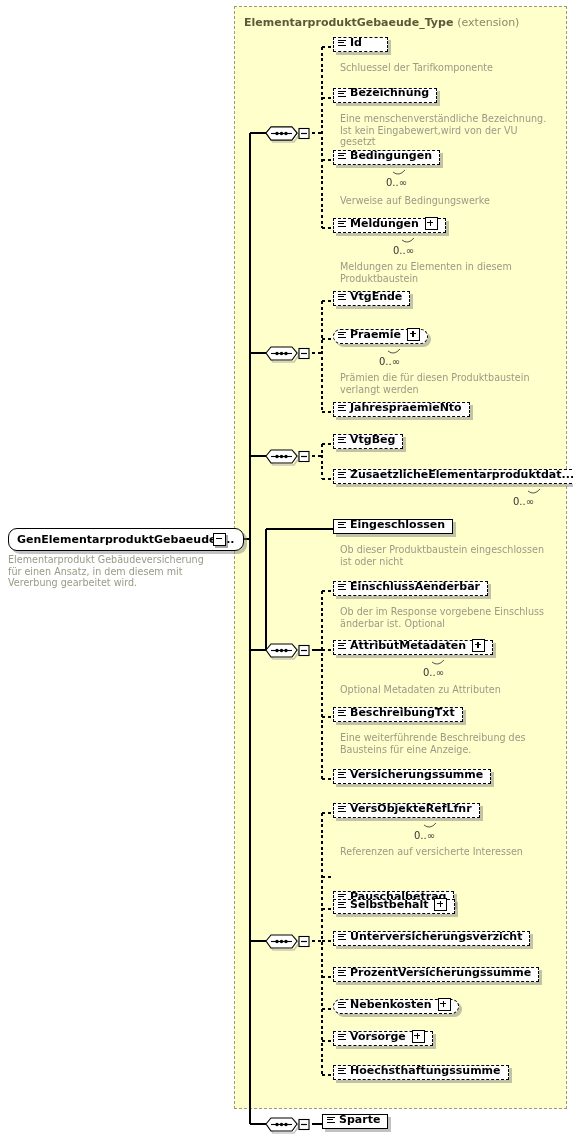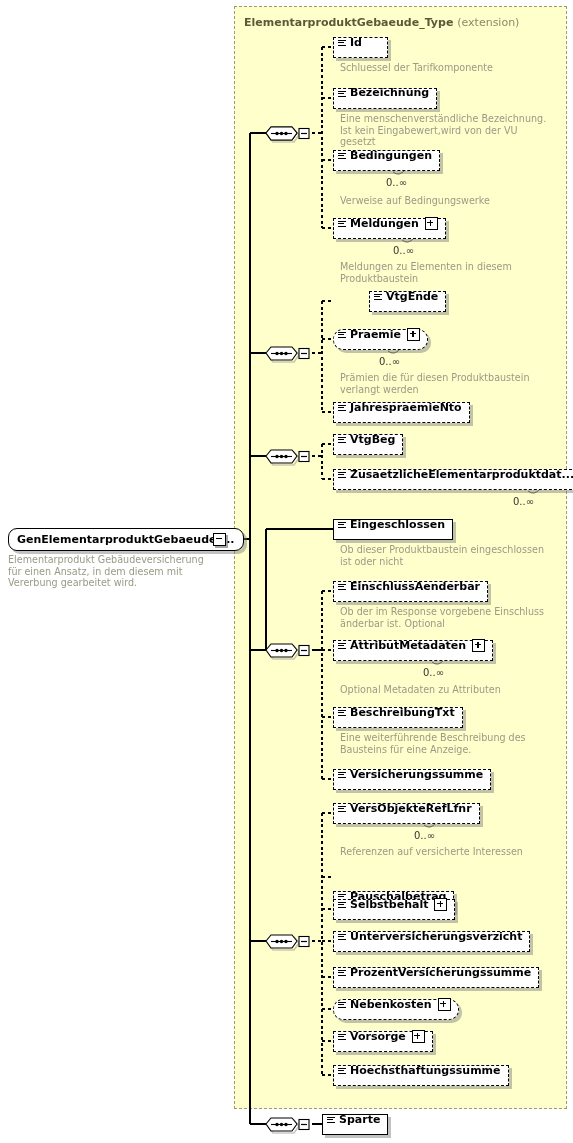--- a/index.html
+++ b/index.html
@@ -33,22 +33,22 @@
     color:#5a5a3a;
     white-space:nowrap;
   }
   .ext-title .ext-kind{font-weight:normal;color:#8a8a6a;}
 
   
   .node{
     position:absolute;
     box-sizing:border-box;
     background:#ffffff;
-    height:21px;
-    padding:0 7px 10px 16px;
+    height:15px;
+    padding:0 7px 4px 16px;
     display:flex;
     align-items:center;
     white-space:nowrap;
     font-size:11px;
     font-weight:bold;
     color:#000000;
     box-shadow:3px 3px 0 rgba(120,120,120,0.45);
   }
   .node.opt{border:1.4px dashed #000000;}
   .node.req{border:1.4px solid #000000;}
@@ -345,21 +345,21 @@
         <i></i>
         <i></i>
         <i></i>
       </span>
     <span class="lbl">Meldungen</span>
     <span class="plus"></span>
   </div>
   <div class="card" style="left:393px;top:245px;">0..∞</div>
   <div class="anno" style="left:340px;top:261px;width:215px;">Meldungen zu Elementen in diesem Produktbaustein</div>
 
-  <div class="node opt" style="left:333px;top:291px;min-width:62px;margin-left:36px;">
+  <div class="node opt" style="left:333px;top:291px;min-width:62px;">
     <span class="glyph3">
         <i></i>
         <i></i>
         <i></i>
       </span>
     <span class="lbl">VtgEnde</span>
   </div>
 
   <div class="node opt" style="left:333px;top:329px;min-width:66px;border-radius:10px;">
     <span class="glyph3">

